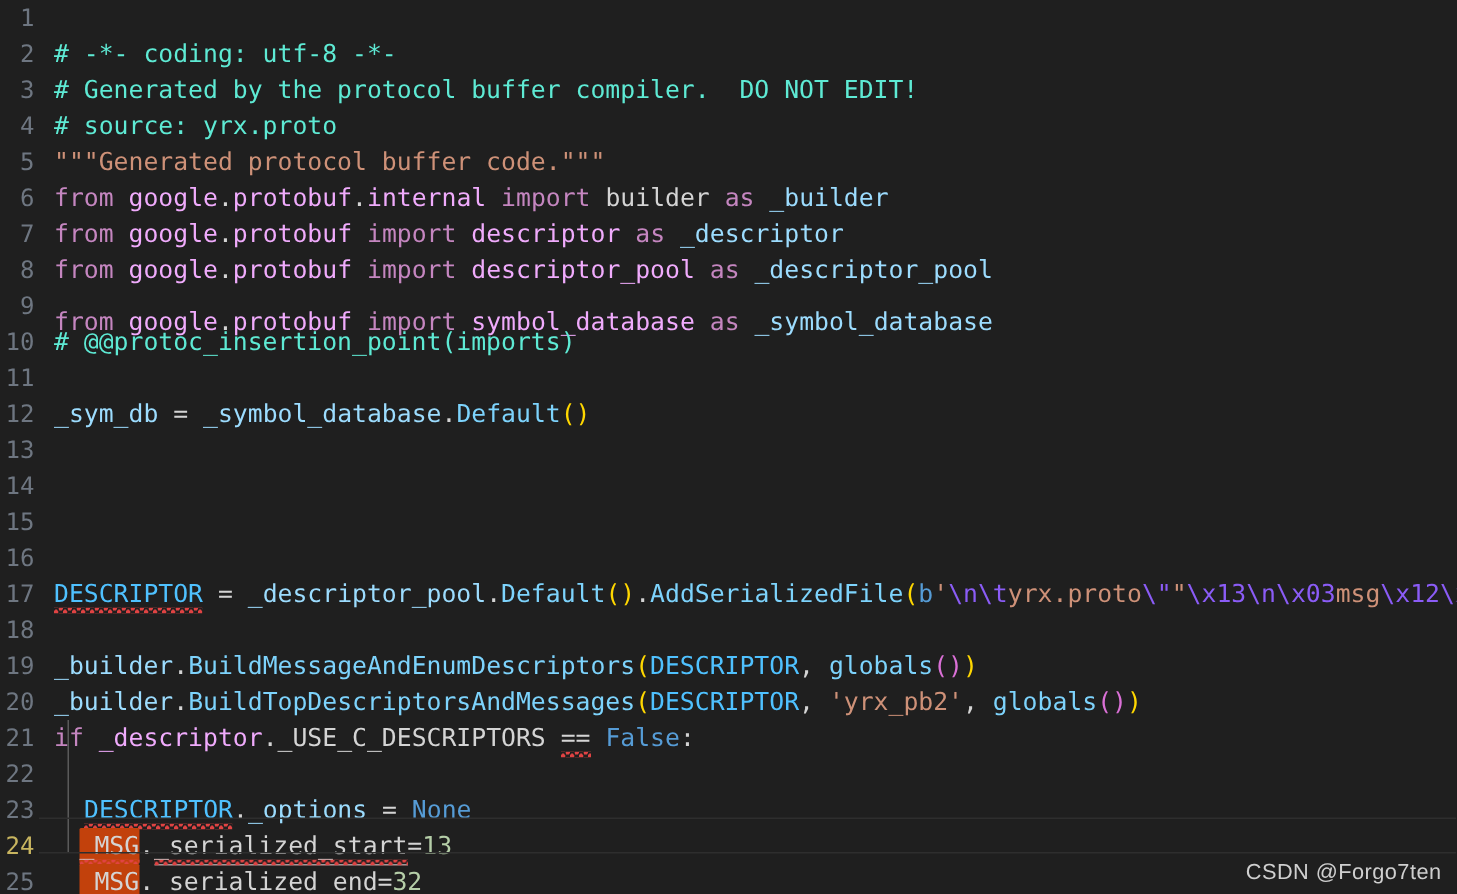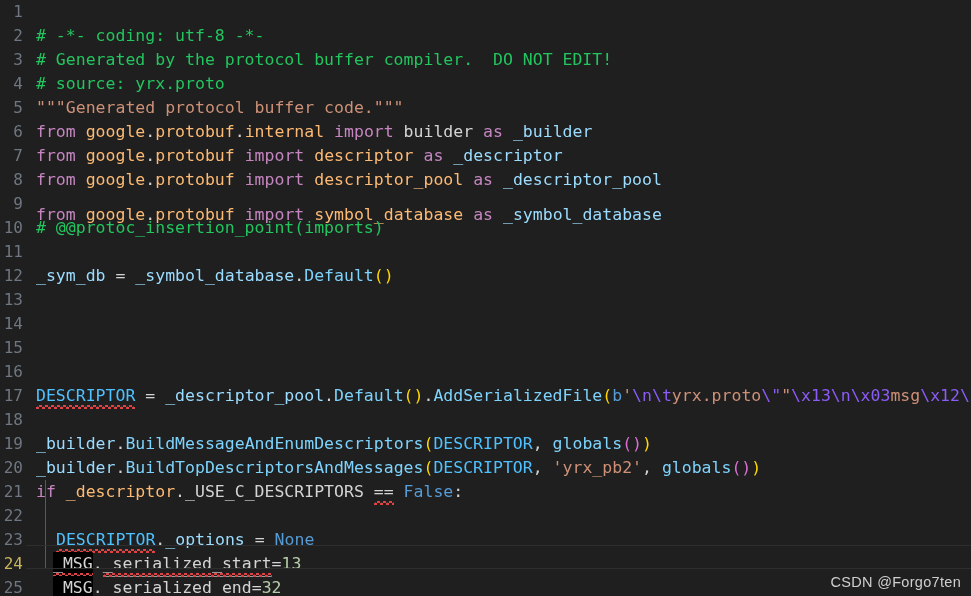--- a/index.html
+++ b/index.html
@@ -97,21 +97,21 @@
     background-size: 6px 4px;
     background-repeat: repeat-x;
     pointer-events: none;
   }
   .sq-sm::after {
     background-size: 6px 4px;
   }
 
   
   .hl {
-    background: #000000;
+    background: #c2410c;
     border-radius: 1px;
   }
   .uline {
     border-bottom: 1px solid #9a9a9a;
   }
 
   
   .hrule {
     position: absolute;
     left: 0;
@@ -127,24 +127,24 @@
     bottom: 6px;
     font-family: "Liberation Sans", sans-serif;
     font-size: 14.5px;
     color: #cfcfcf;
     letter-spacing: 0.3px;
     z-index: 6;
     text-align: right;
   }
 
   
-  .t-comment  { color: #22c55e; }
+  .t-comment  { color: #5eead4; }
   .t-kw       { color: #C586C0; }
   .t-kw2      { color: #569CD6; }
-  .t-mod      { color: #fdba74; }
+  .t-mod      { color: #f0abfc; }
   .t-var      { color: #9CDCFE; }
   .t-plain    { color: #D4D4D4; }
   .t-func     { color: #7dd3fc; }
   .t-str      { color: #CE9178; }
   .t-num      { color: #B5CEA8; }
   .t-class    { color: #4FC1FF; }
   .t-paren1   { color: #FFD700; }
   .t-paren2   { color: #DA70D6; }
   .t-esc      { color: #8b5cf6; }
 </style>

